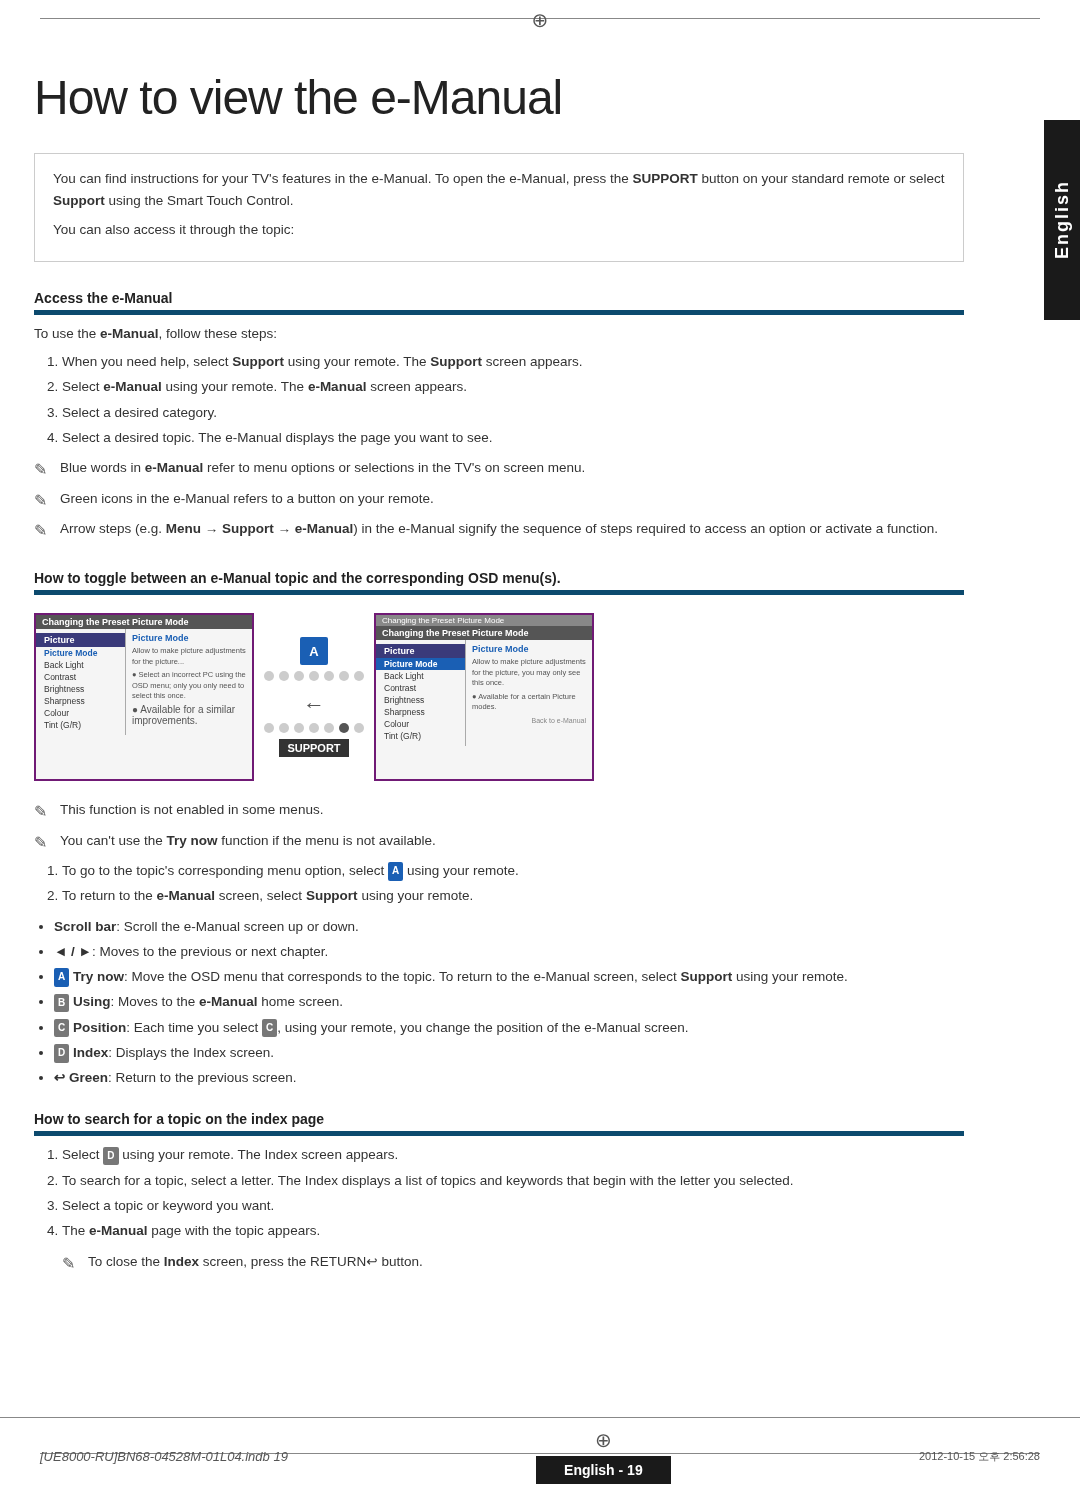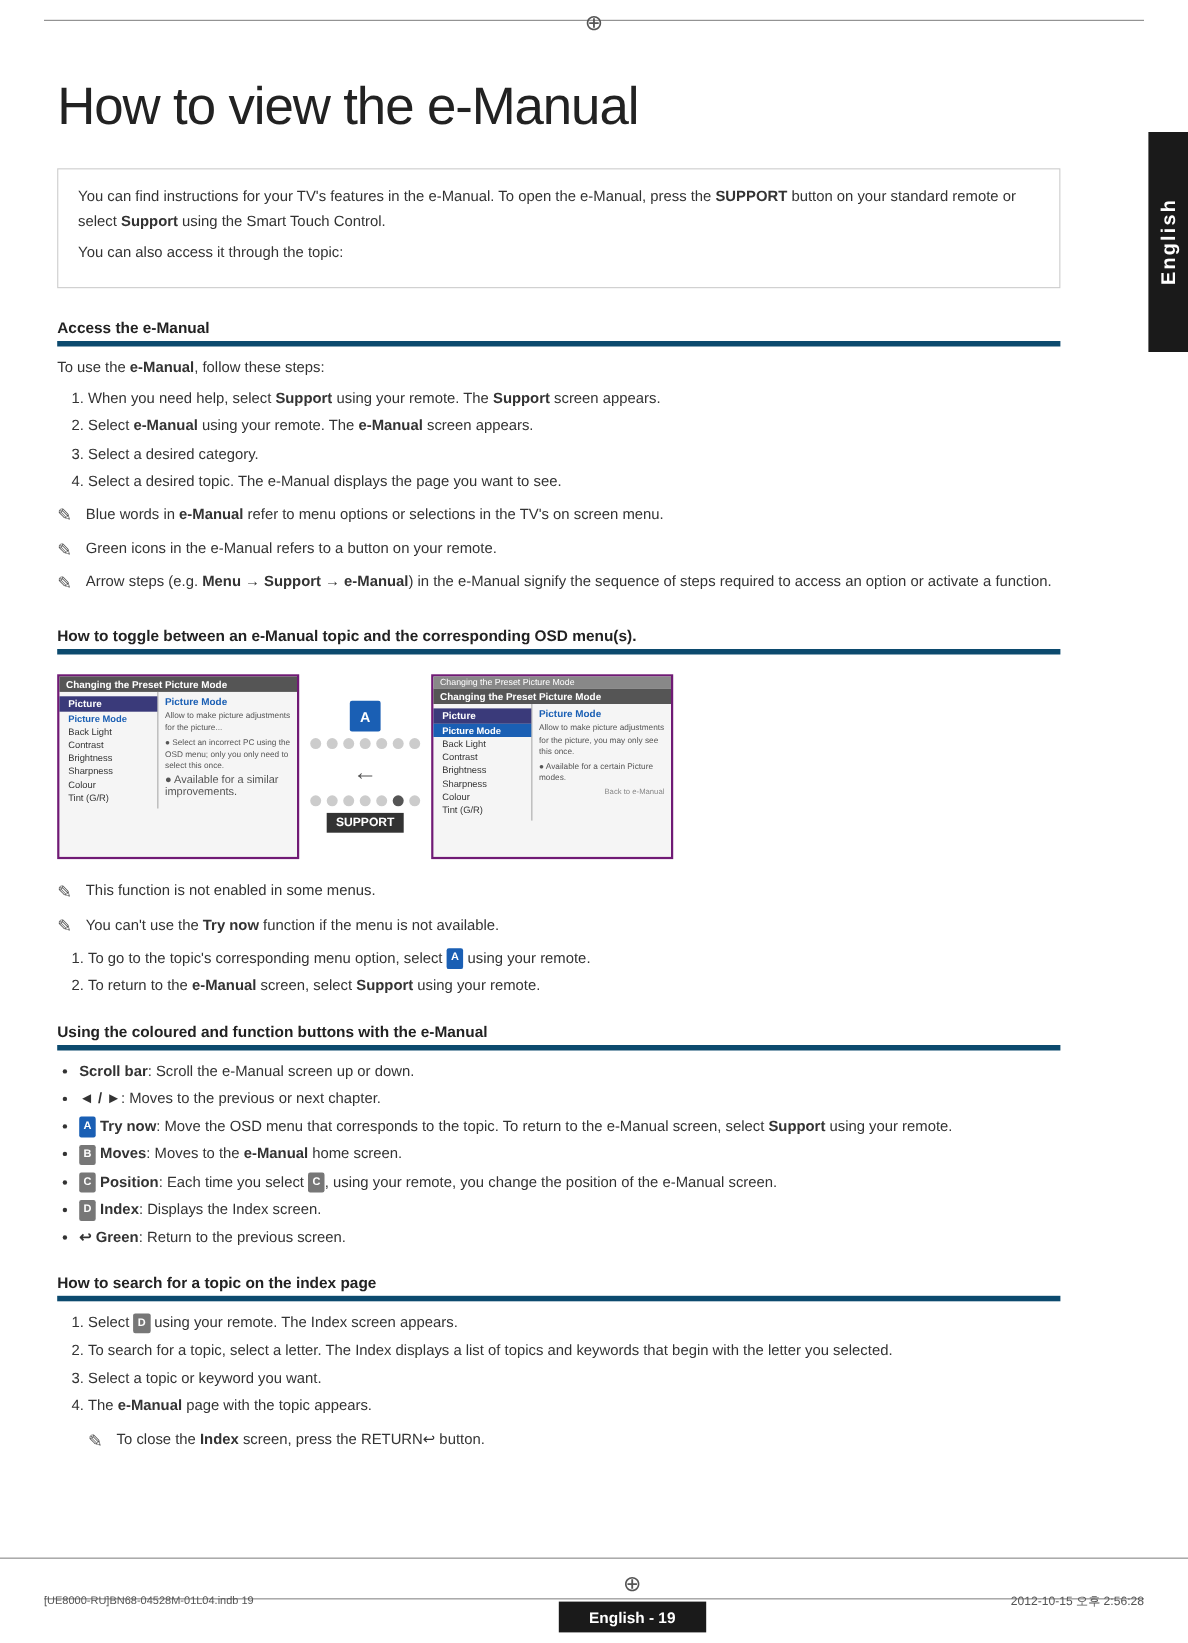--- a/index.html
+++ b/index.html
@@ -58,21 +58,21 @@
       font-size: 18px;
       font-weight: bold;
       writing-mode: vertical-rl;
       text-orientation: mixed;
       transform: rotate(180deg);
       letter-spacing: 2px;
     }
 
     
     .main-content {
-      padding: 40px 80px 60px 52px;
+      padding: 40px 80px 60px 34px;
       padding-right: 116px;
     }
 
     
     .page-title {
       font-size: 48px;
       font-weight: 300;
       color: #222;
       margin-top: 30px;
       margin-bottom: 28px;
@@ -217,22 +217,23 @@
       left: 0;
       right: 0;
       border-top: 1px solid #888;
       padding: 10px 40px;
       display: flex;
       align-items: center;
       justify-content: space-between;
     }
 
     .footer-left {
-      font-size: 10px;
+      font-size: 13px;
       color: #555;
+      font-style: italic;
     }
 
     .footer-center {
       background: #1a1a1a;
       color: #fff;
       padding: 6px 28px;
       font-size: 14px;
       font-weight: bold;
     }
 
@@ -398,26 +399,25 @@
     </div>
     <div class="note-item">
       <span class="note-icon">✎</span>
       <span>You can't use the <strong>Try now</strong> function if the menu is not available.</span>
     </div>
     <ol class="ordered-list">
       <li>To go to the topic's corresponding menu option, select <span class="inline-btn">A</span> using your remote.</li>
       <li>To return to the <strong>e-Manual</strong> screen, select <strong>Support</strong> using your remote.</li>
     </ol>
 
-    <div class="section-header">Using the coloured and function buttons with the e-Manual</div>
     <ul class="bullet-list">
       <li><strong>Scroll bar</strong>: Scroll the e-Manual screen up or down.</li>
       <li><strong>◄ / ►</strong>: Moves to the previous or next chapter.</li>
       <li><span class="inline-btn">A</span> <strong>Try now</strong>: Move the OSD menu that corresponds to the topic. To return to the e-Manual screen, select <strong>Support</strong> using your remote.</li>
-      <li><span class="inline-btn-gray">B</span> <strong>Moves</strong>: Moves to the <strong>e-Manual</strong> home screen.</li>
+      <li><span class="inline-btn-gray">B</span> <strong>Using</strong>: Moves to the <strong>e-Manual</strong> home screen.</li>
       <li><span class="inline-btn-gray">C</span> <strong>Position</strong>: Each time you select <span class="inline-btn-gray">C</span>, using your remote, you change the position of the e-Manual screen.</li>
       <li><span class="inline-btn-gray">D</span> <strong>Index</strong>: Displays the Index screen.</li>
       <li><strong>↩ Green</strong>: Return to the previous screen.</li>
     </ul>
 
     <div class="section-header">How to search for a topic on the index page</div>
     <ol class="ordered-list">
       <li>Select <span class="inline-btn-gray">D</span> using your remote. The Index screen appears.</li>
       <li>To search for a topic, select a letter. The Index displays a list of topics and keywords that begin with the letter you selected.</li>
       <li>Select a topic or keyword you want.</li>

